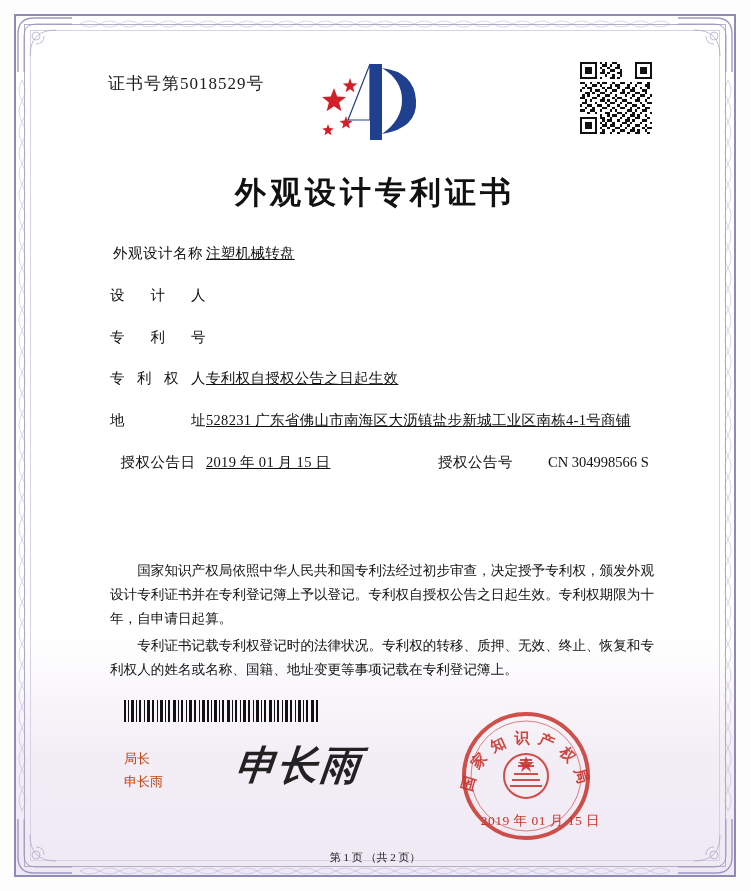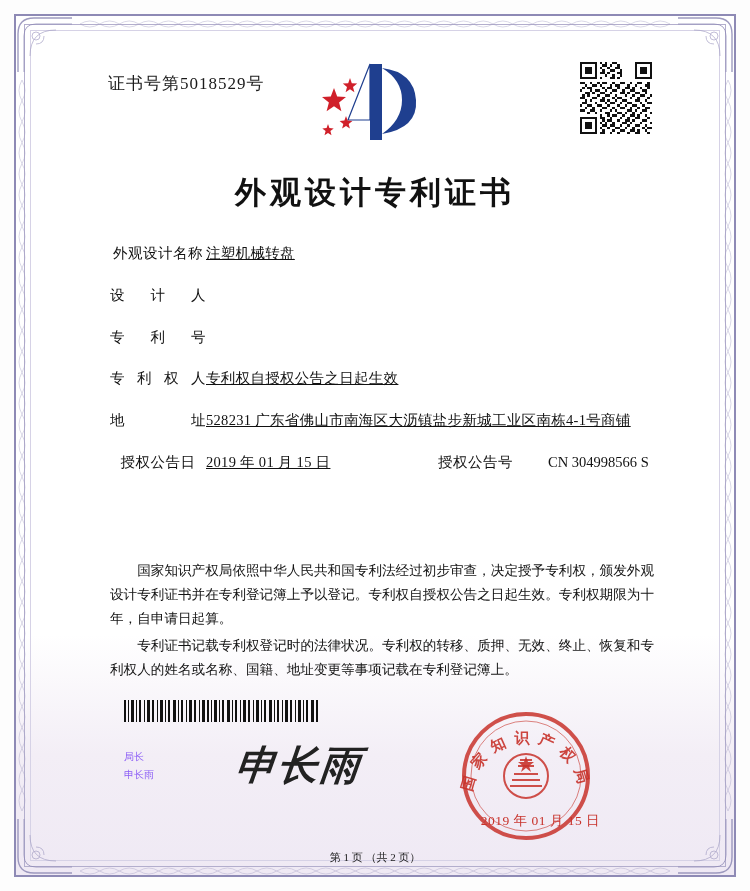--- a/index.html
+++ b/index.html
@@ -175,23 +175,23 @@
     left: 124px;
     top: 700px;
     width: 196px;
     height: 22px;
   }
   
   .sig-label {
     position: absolute;
     left: 124px;
     top: 748px;
-    font-size: 10px;
+    font-size: 13px;
     line-height: 1.75;
-    color: #8b5cf6;
+    color: #c2410c;
   }
   .sig-script {
     position: absolute;
     left: 236px;
     top: 738px;
     font-size: 40px;
     font-family: "DejaVu Serif", serif;
     font-style: italic;
     font-weight: bold;
     color: #222;

